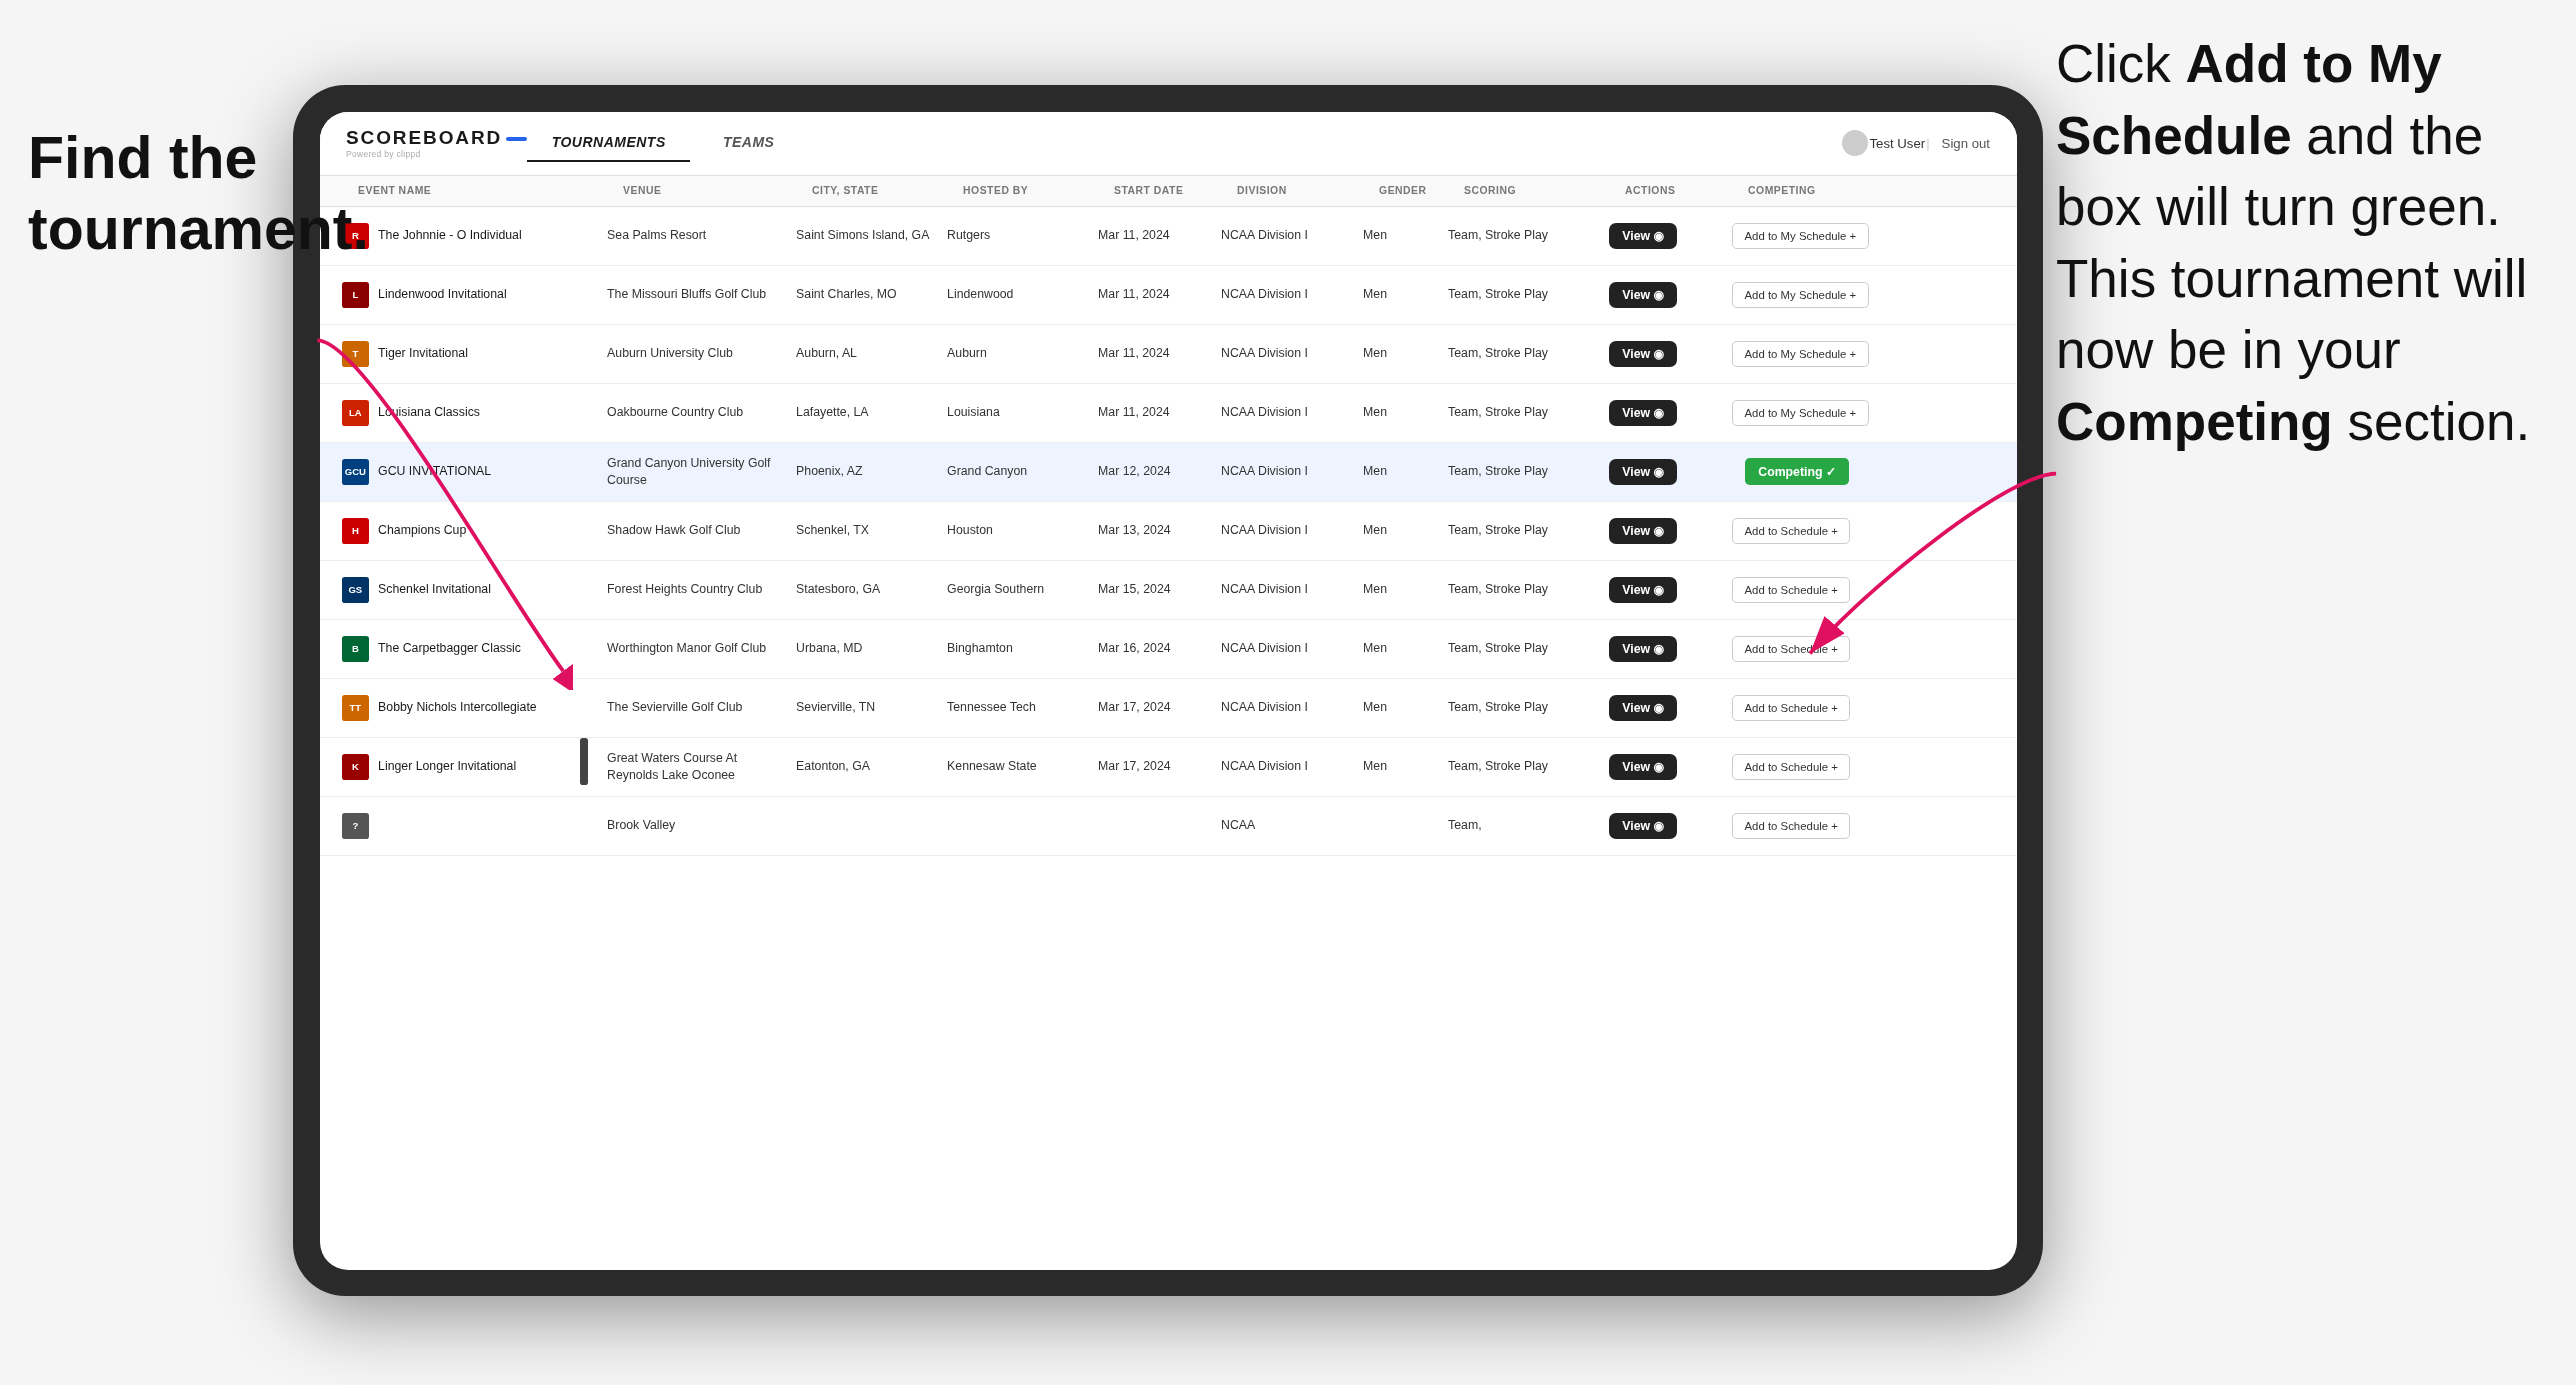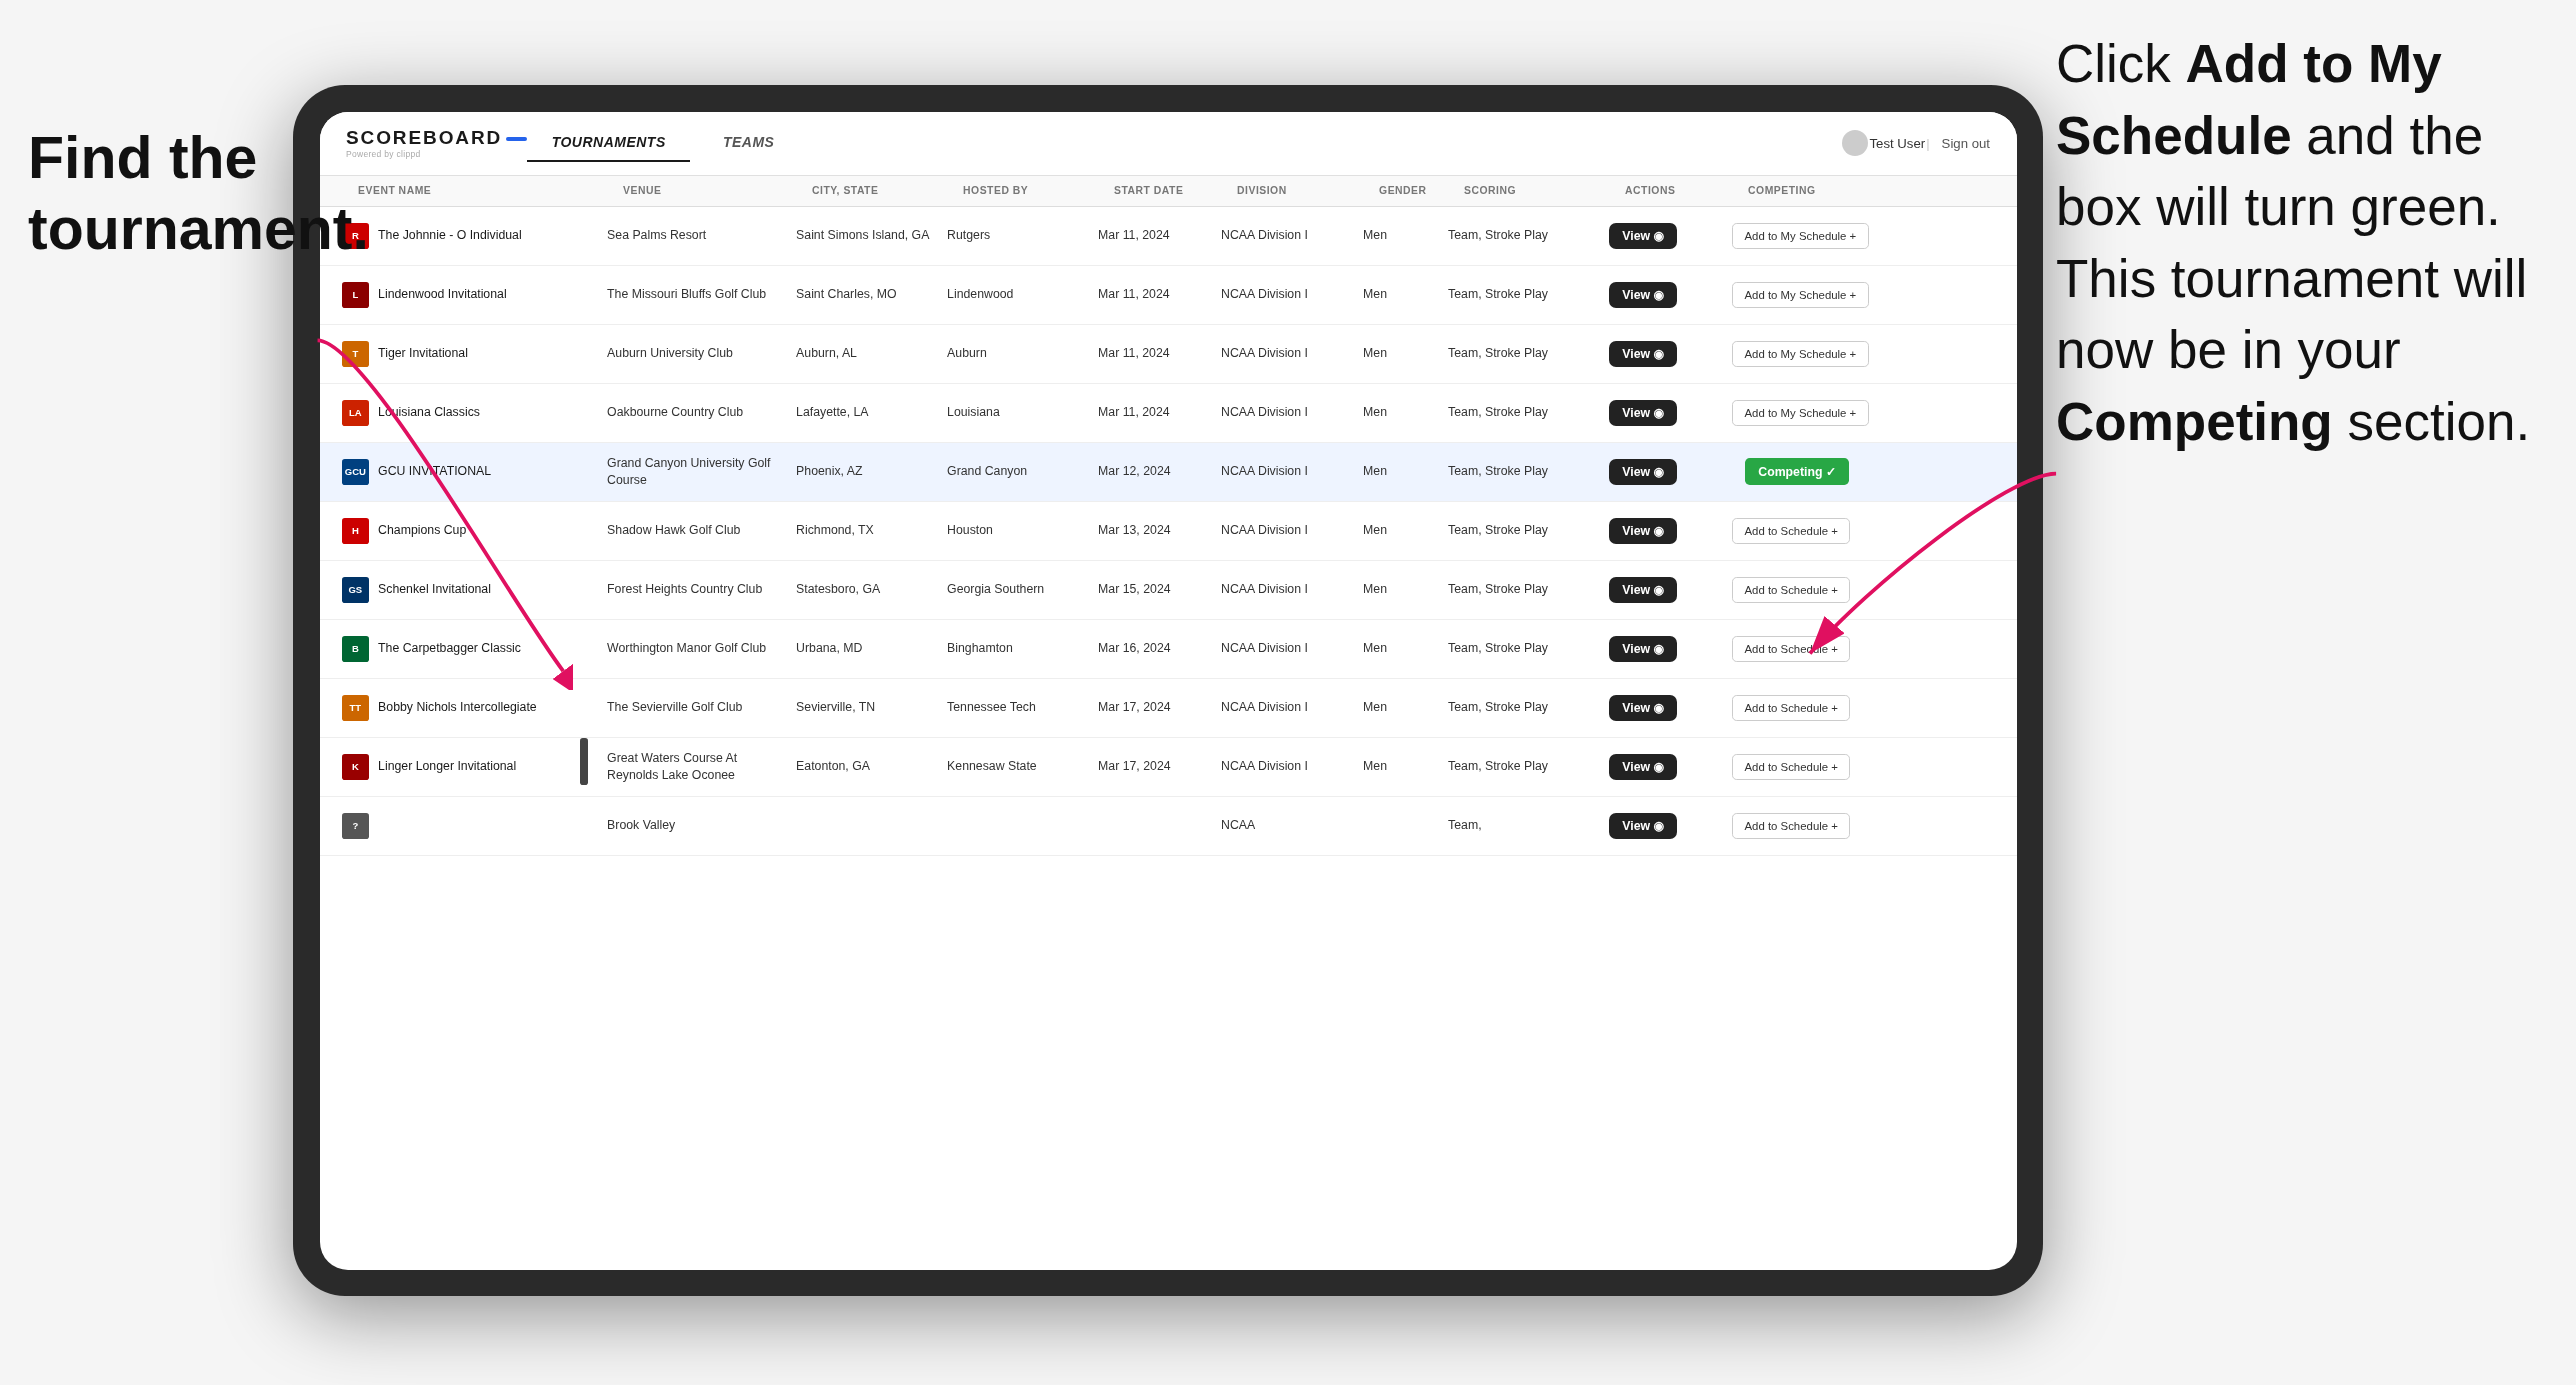--- a/index.html
+++ b/index.html
@@ -420,21 +420,21 @@
             <div class="td">Team, Stroke Play</div>
             <div class="td"><button class="btn-view">View ◉</button></div>
             <div class="td"><button class="btn-competing">Competing ✓</button></div>
           </div>
           <div class="table-row">
             <div class="td event-name-cell">
               <div class="team-logo" style="background: rgb(204, 0, 0); color: rgb(255, 255, 255); font-size: 9.5px;">H</div>
               <span class="event-name-text">Champions Cup</span>
             </div>
             <div class="td">Shadow Hawk Golf Club</div>
-            <div class="td">Richmond, TX</div>
+            <div class="td">Schenkel, TX</div>
             <div class="td">Houston</div>
             <div class="td">Mar 13, 2024</div>
             <div class="td">NCAA Division I</div>
             <div class="td">Men</div>
             <div class="td">Team, Stroke Play</div>
             <div class="td"><button class="btn-view">View ◉</button></div>
             <div class="td"><button class="btn-add">Add to Schedule +</button></div>
           </div>
           <div class="table-row">
             <div class="td event-name-cell">

